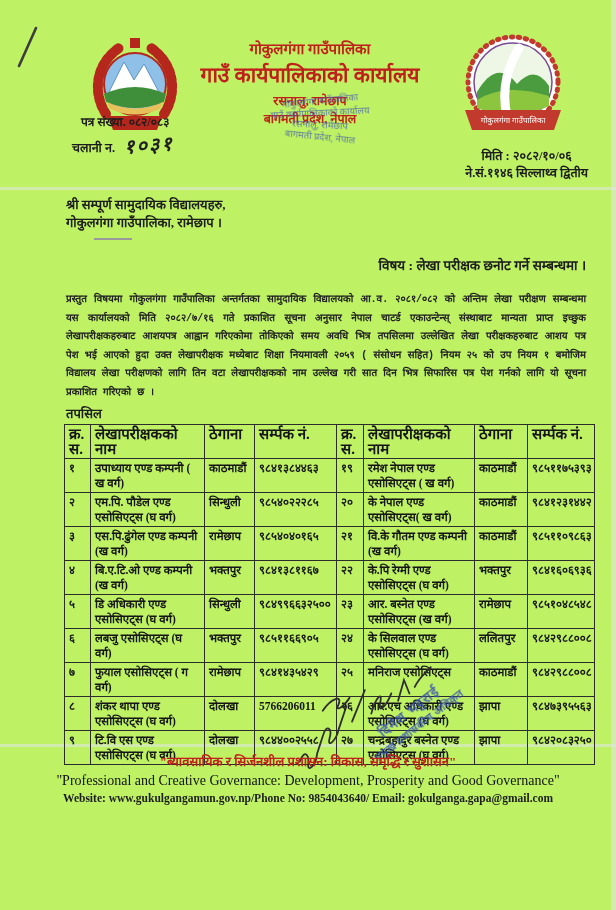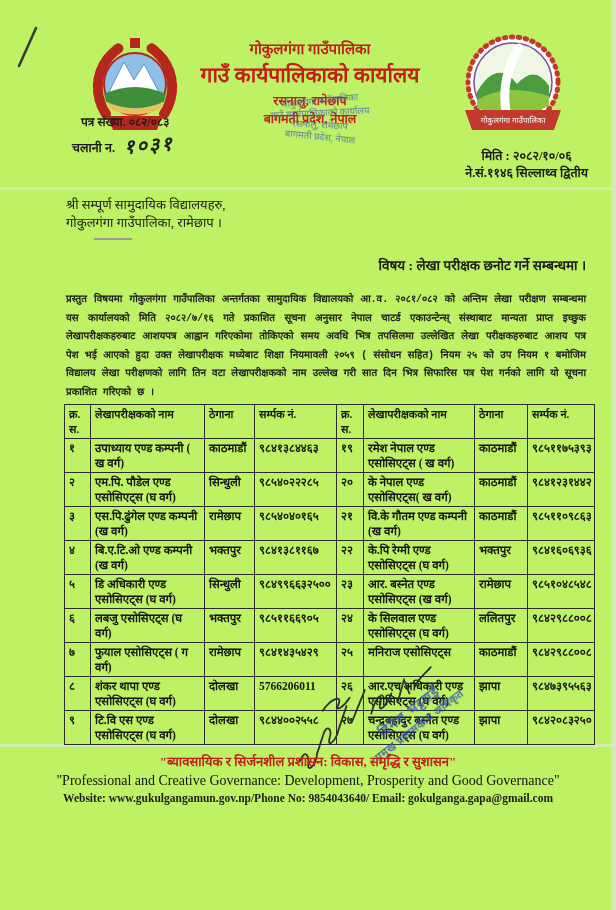--- a/index.html
+++ b/index.html
@@ -31,31 +31,31 @@
   .round-stamp .rs2 { transform: rotate(3deg); }
   .round-stamp .rs3 { transform: rotate(6deg); }
   .letter-no { position: absolute; left: 64px; top: 113px; font-size: 12px; font-weight: bold; margin-left: 17px; }
   .chalani { position: absolute; left: 72px; top: 131px; font-size: 12.5px; font-weight: bold; }
   .chalani .hand { font-size: 20px; font-style: italic; font-weight: bold; color: #222;
     display: inline-block; transform: rotate(-4deg); letter-spacing: 2px; margin-left: 6px; }
   .date-block { position: absolute; right: 28px; top: 148px; text-align: center; font-size: 12.5px; font-weight: bold; line-height: 17px; }
 
   
   .content { position: absolute; left: 0; top: 196px; width: 100%; padding: 0 30px 0 66px; }
-  .recipient { font-size: 13px; font-weight: normal; line-height: 18px; }
+  .recipient { font-size: 13px; font-weight: bold; line-height: 18px; }
   .recipient-dash { width: 38px; height: 2px; background: #999; margin: 6px 0 0 28px; }
   .subject { text-align: right; font-size: 13.5px; font-weight: bold; margin-top: 16px; }
   .body-par { margin-top: 17px; font-size: 10px; line-height: 18.5px; text-align: justify; font-weight: bold; color: #222; font-family: Liberation Mono, monospace; }
   .tapasil { font-size: 13px; font-weight: bold; margin-top: 2px; }
 
   
   table.auditors { border-collapse: collapse; margin-left: -2px; margin-top: 2px; width: 530px;
     font-size: 11.5px; line-height: 14.5px; color: #151515; table-layout: fixed; }
   table.auditors th, table.auditors td { border: 1px solid #2c2c2c; padding: 2px 4px; vertical-align: top; text-align: left; font-weight: bold; }
-  table.auditors th { font-size: 11px; }
+  table.auditors th { font-size: 15px; }
   .w-sn { width: 26px; } .w-name { width: 114px; } .w-addr { width: 50px; } .w-con { width: 82px; }
   .w-sn2 { width: 27px; } .w-name2 { width: 111px; } .w-addr2 { width: 53px; } .w-con2 { width: 67px; }
 
   
   .signature { position: absolute; left: 288px; top: 668px; transform: rotate(-6deg); }
   .officer-stamp { position: absolute; left: 318px; top: 700px; width: 190px; text-align: center;
     color: #3a53b4; opacity: .85; transform: rotate(-38deg); pointer-events: none; }
   .officer-stamp .o-name { font-size: 14px; font-weight: bold; letter-spacing: 1px; filter: blur(.3px); }
   .officer-stamp .o-title { font-size: 11px; font-weight: bold; letter-spacing: .5px; filter: blur(.3px); }
 
@@ -131,20 +131,21 @@
     <div class="recipient">
       <div>श्री सम्पूर्ण सामुदायिक विद्यालयहरु,</div>
       <div>गोकुलगंगा गाउँपालिका, रामेछाप ।</div>
       <div class="recipient-dash"></div>
     </div>
 
     <div class="subject">विषय : लेखा परीक्षक छनोट गर्ने सम्बन्धमा ।</div>
 
     <p class="body-par">प्रस्तुत विषयमा गोकुलगंगा गाउँपालिका अन्तर्गतका सामुदायिक विद्यालयको आ.व. २०८१/०८२ को अन्तिम लेखा परीक्षण सम्बन्धमा यस कार्यालयको मिति २०८२/७/१६ गते प्रकाशित सूचना अनुसार नेपाल चाटर्ड एकाउन्टेन्स् संस्थाबाट मान्यता प्राप्त इच्छुक लेखापरीक्षकहरुबाट आशयपत्र आह्वान गरिएकोमा तोकिएको समय अवधि भित्र तपसिलमा उल्लेखित लेखा परीक्षकहरुबाट आशय पत्र पेश भई आएको हुदा उक्त लेखापरीक्षक मध्येबाट शिक्षा नियमावली २०५९ ( संसोधन सहित) नियम २५ को उप नियम १ बमोजिम विद्यालय लेखा परीक्षणको लागि तिन वटा लेखापरीक्षकको नाम उल्लेख गरी सात दिन भित्र सिफारिस पत्र पेश गर्नको लागि यो सूचना प्रकाशित गरिएको छ ।</p>
 
+    <div class="tapasil">तपसिल</div>
 
     <table class="auditors">
       <thead>
         <tr>
           <th class="w-sn">क्र. स.</th>
           <th class="w-name">लेखापरीक्षकको नाम</th>
           <th class="w-addr">ठेगाना</th>
           <th class="w-con">सर्म्पक नं.</th>
           <th class="w-sn2">क्र. स.</th>
           <th class="w-name2">लेखापरीक्षकको नाम</th>

